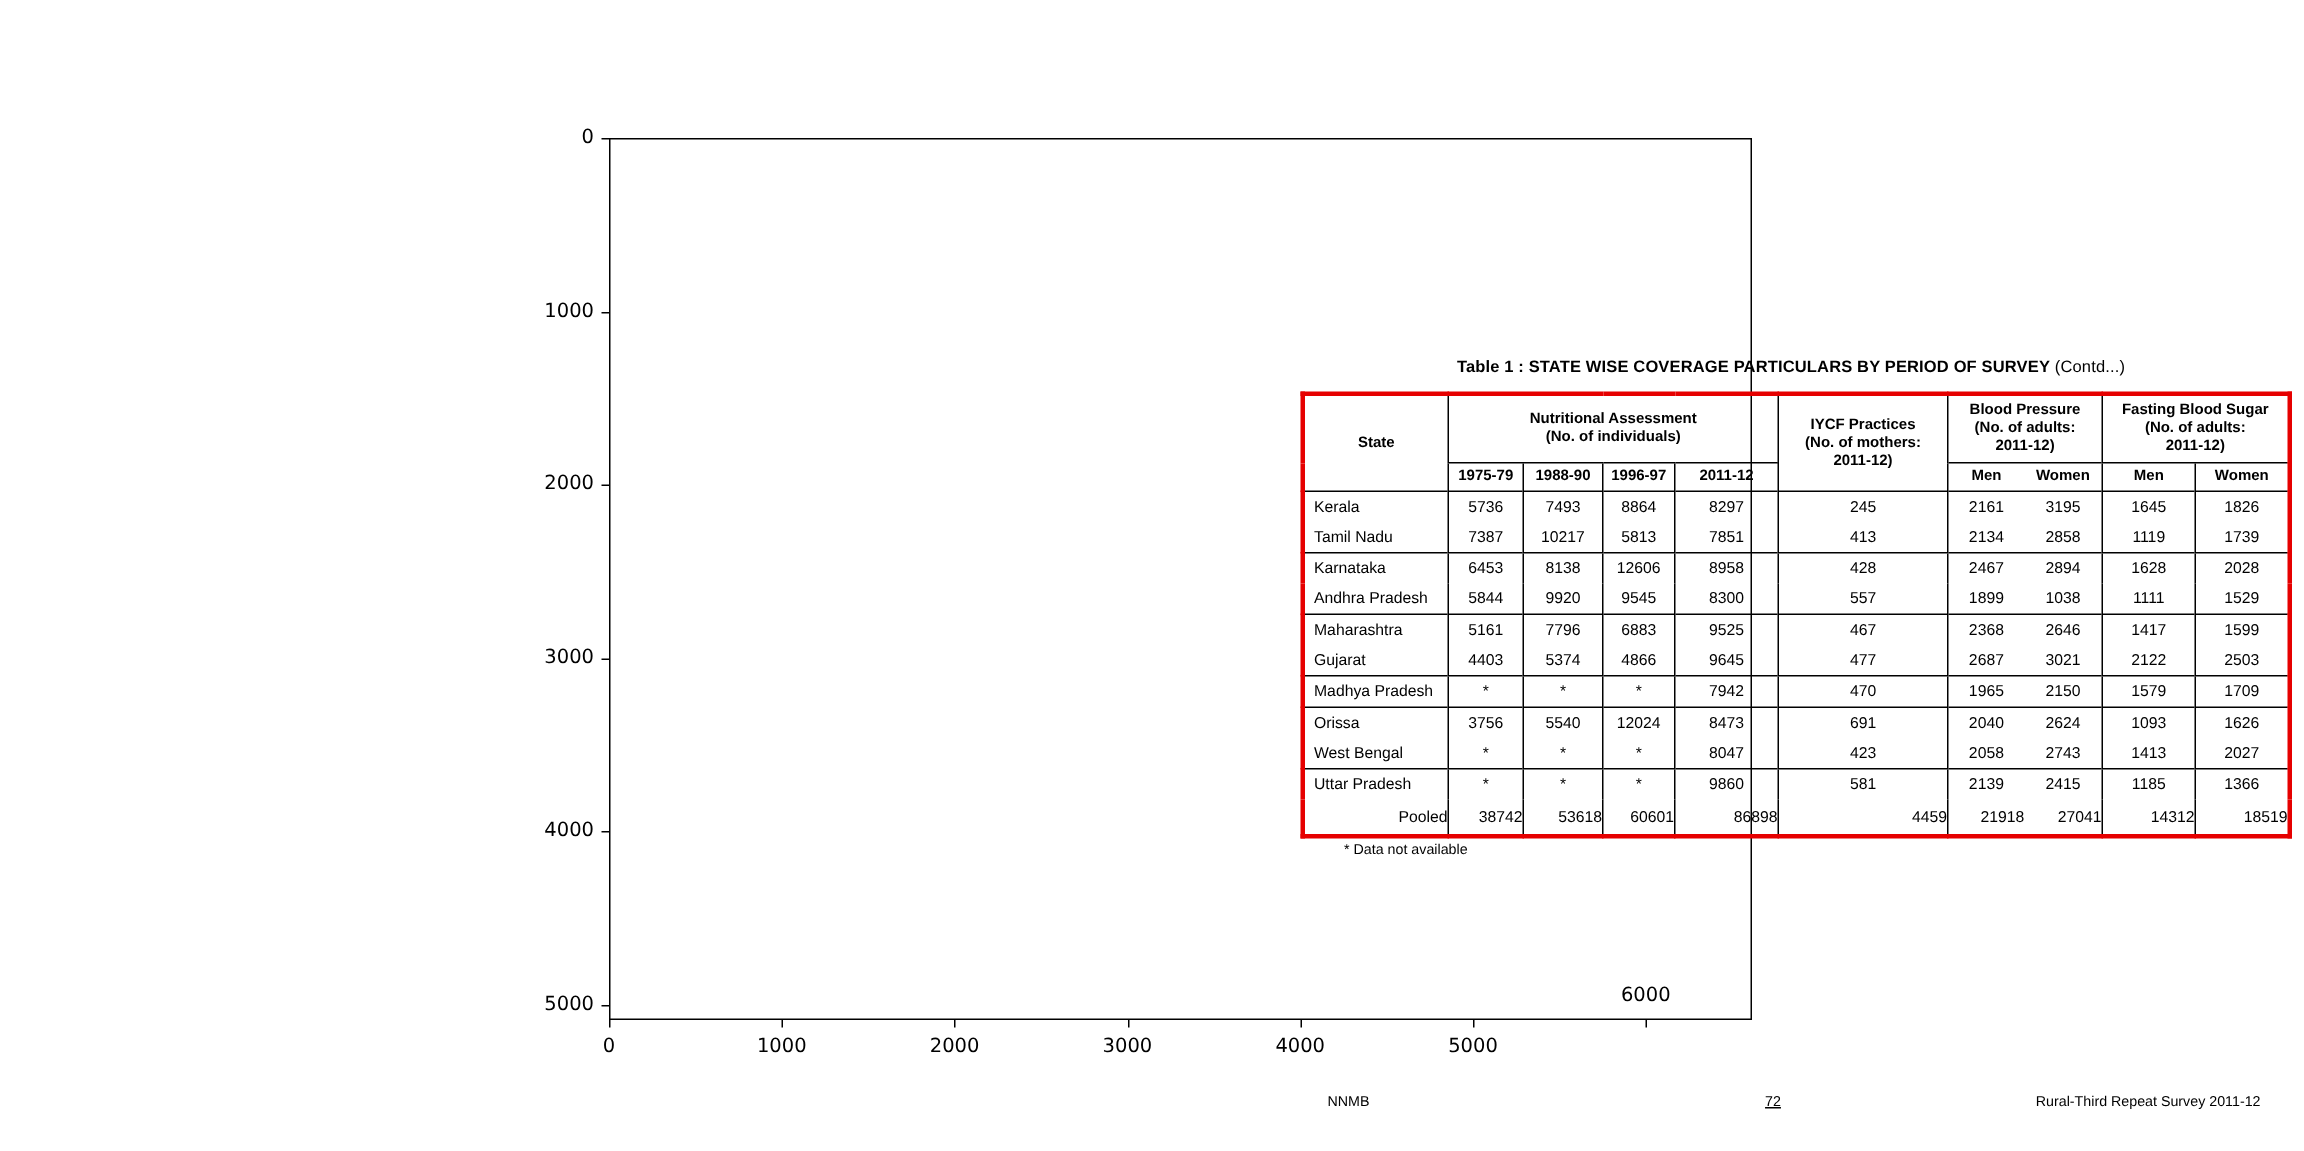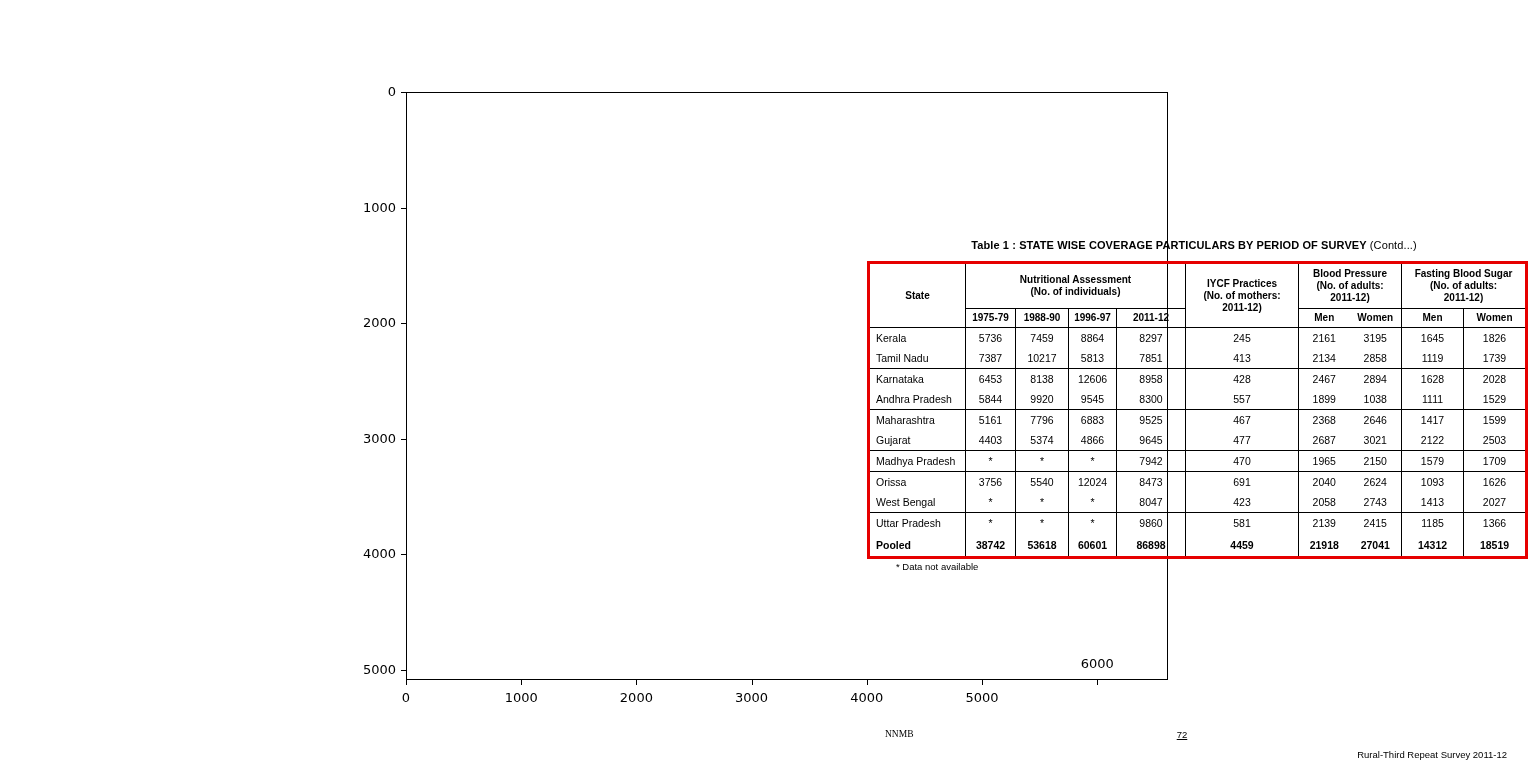--- a/index.html
+++ b/index.html
@@ -25,27 +25,27 @@
   }
   #coverage th{font-weight:bold;font-size:10px;line-height:12px;text-align:center;vertical-align:middle;padding:0;}
   #coverage td{font-size:10.5px;text-align:center;vertical-align:middle;padding:0;height:20px;
     border:none;border-left:1px solid #000;}
   #coverage th{border:none;border-left:1px solid #000;}
   #coverage .first-col{border-left:none;margin-top:42px;}
   #coverage .years-row th{border-top:1px solid #000;height:18px;font-size:10px;}
   #coverage .no-left{border-left:none !important;}
   #coverage tr.group-start td{border-top:1px solid #000;}
   #coverage td.state-cell{text-align:left;padding-left:6px;}
-  #coverage tr.bold-row td{font-weight:bold;height:23px;}
+  #coverage tr.bold-row td{font-weight:normal;height:23px;text-align:right;}
   #coverage .hdr-top{height:46px;}
   #footnote{position:absolute;left:489px;top:468px;font-size:9.5px;}
   .footer-item{position:absolute;top:636px;font-size:9.5px;}
-  #footer-left{left:478px;font-family:Liberation Serif, serif;}
+  #footer-left{left:478px;}
   #footer-center{left:700px;width:150px;text-align:center;text-decoration:underline;}
-  #footer-right{left:850px;width:250px;text-align:right;margin-top:20px;}
+  #footer-right{left:850px;width:250px;text-align:right;}
 </style>
 </head>
 <body>
 
 <div id="stage">
 
   <div id="axes">
 
     <div id="page-title">
       <span class="t-main">Table 1 : STATE WISE COVERAGE PARTICULARS BY PERIOD OF SURVEY</span><span class="t-suffix"> (Contd...)</span>
@@ -95,21 +95,21 @@
           <th>Men</th>
           <th class="no-left">Women</th>
           <th>Men</th>
           <th>Women</th>
         </tr>
       </thead>
       <tbody>
           <tr class="group-start">
             <td class="state-cell first-col">Kerala</td>
             <td>5736</td>
-            <td>7459</td>
+            <td>7493</td>
             <td>8864</td>
             <td>8297</td>
             <td>245</td>
             <td>2161</td>
             <td class="no-left">3195</td>
             <td>1645</td>
             <td>1826</td>
           </tr>
           <tr>
             <td class="state-cell first-col">Tamil Nadu</td>

